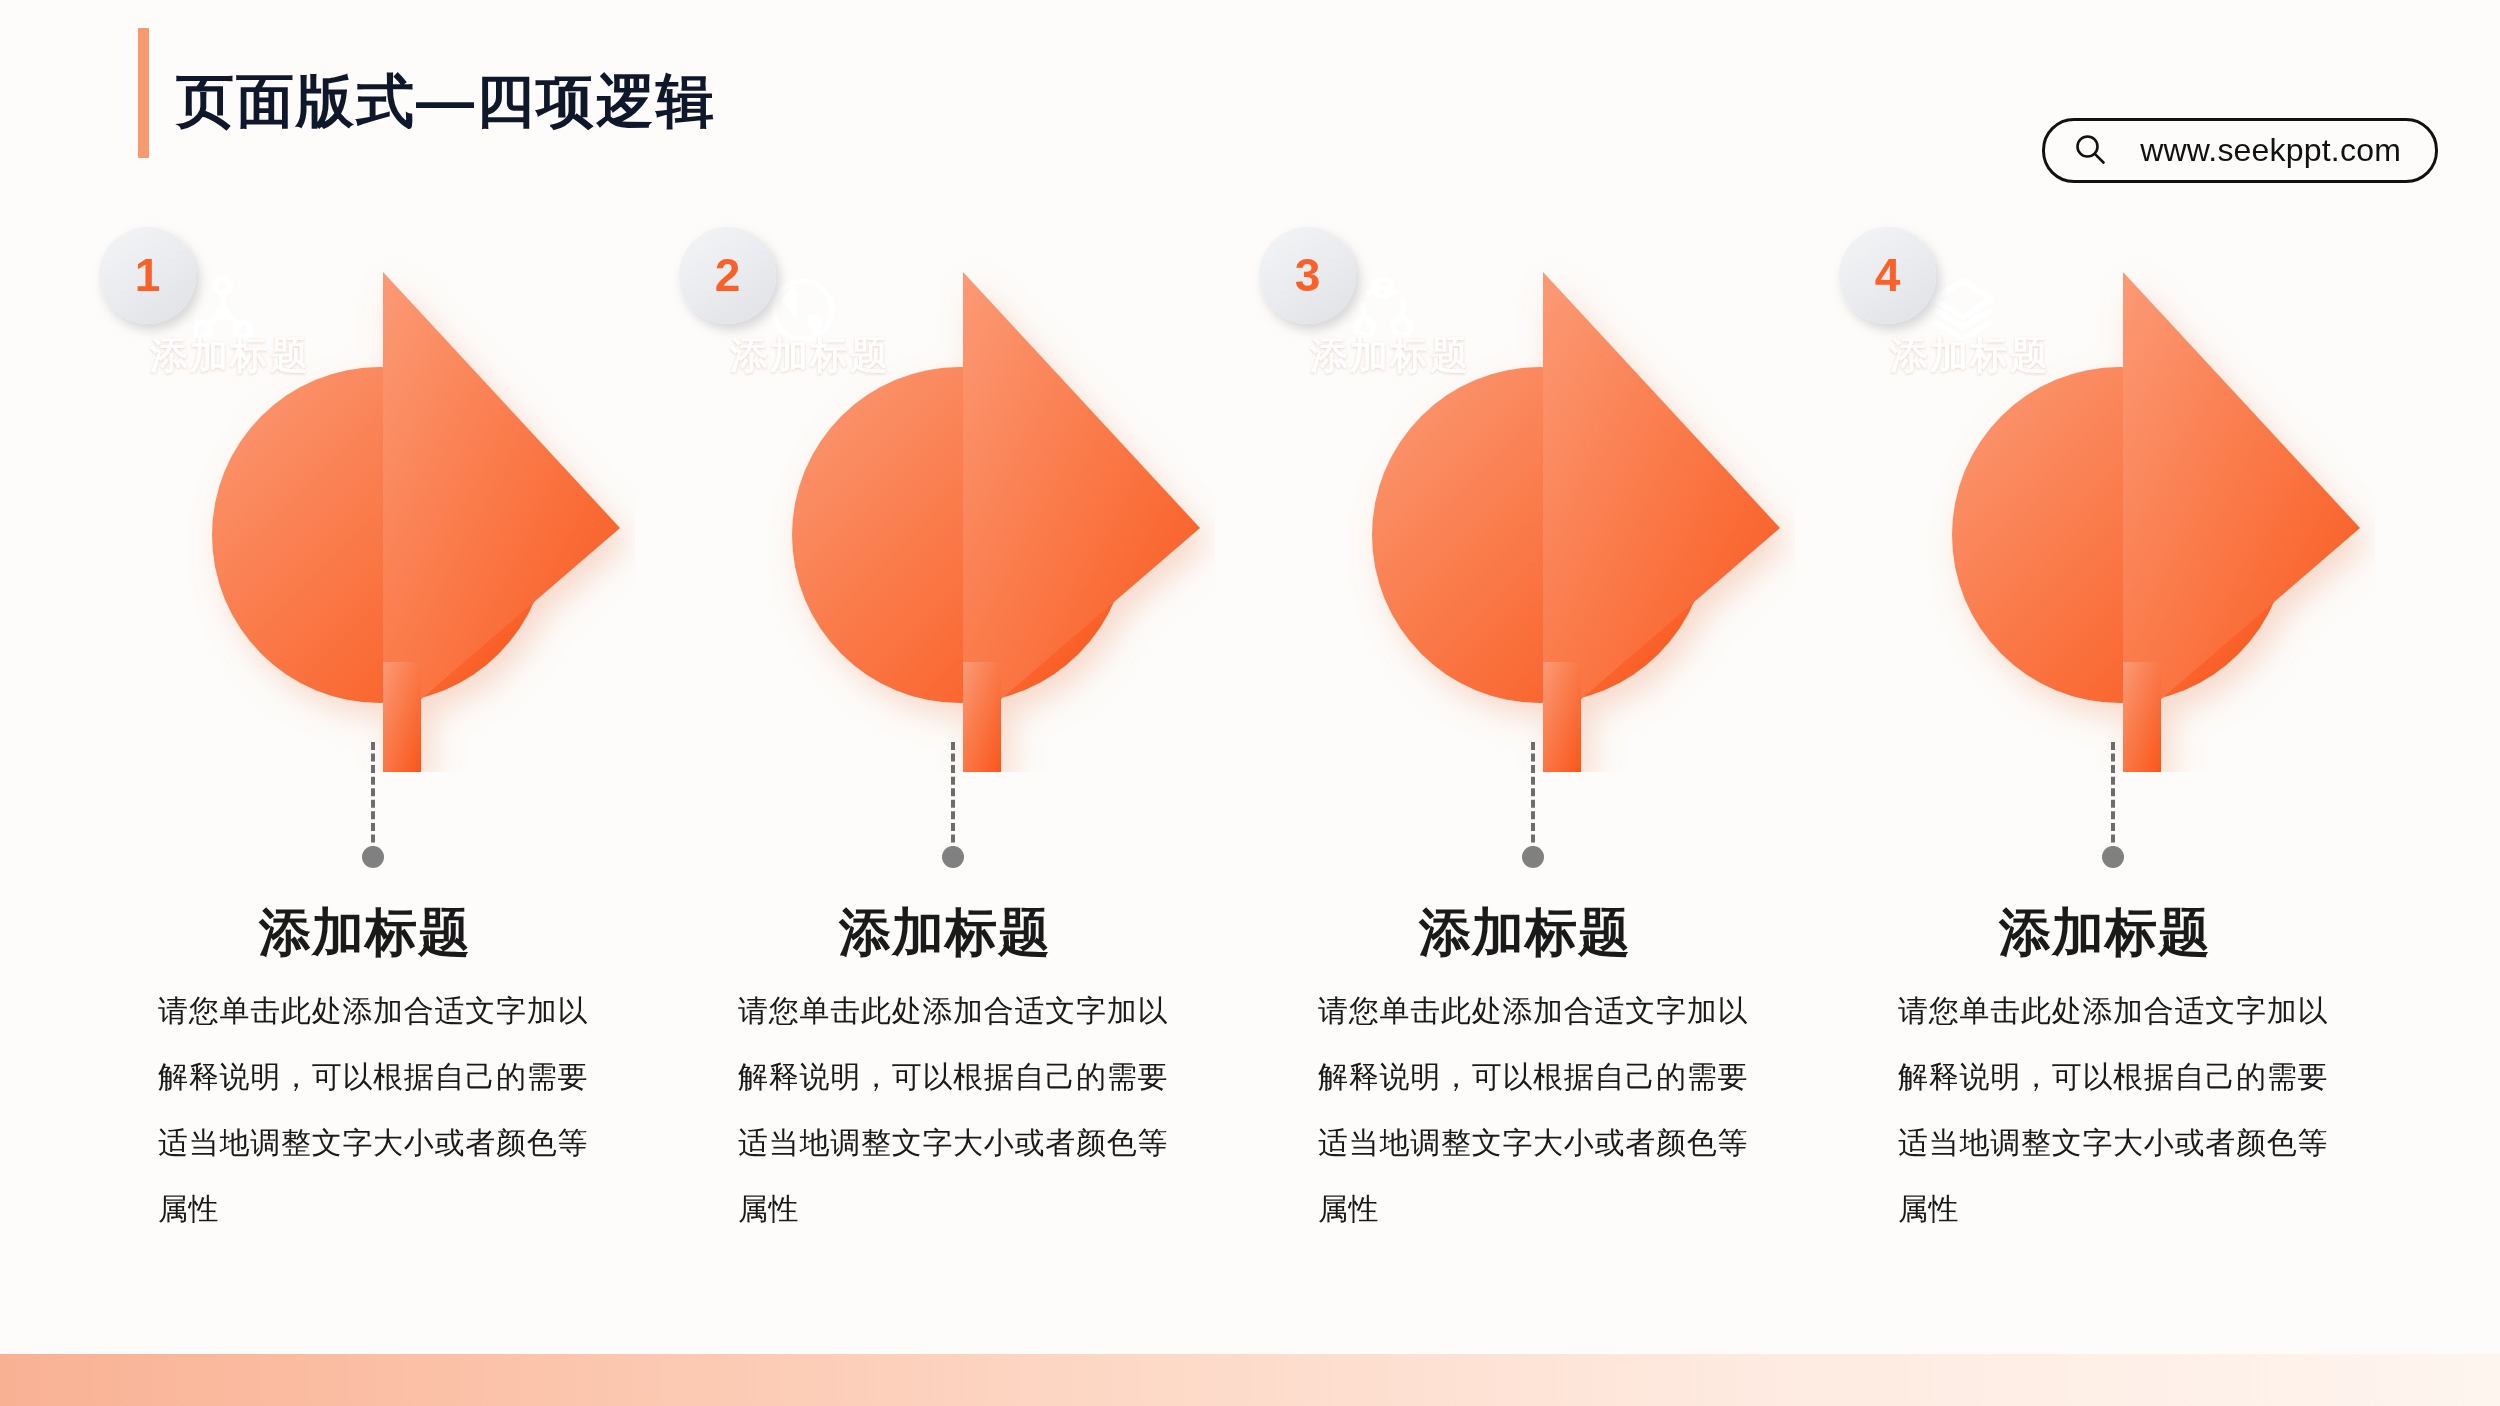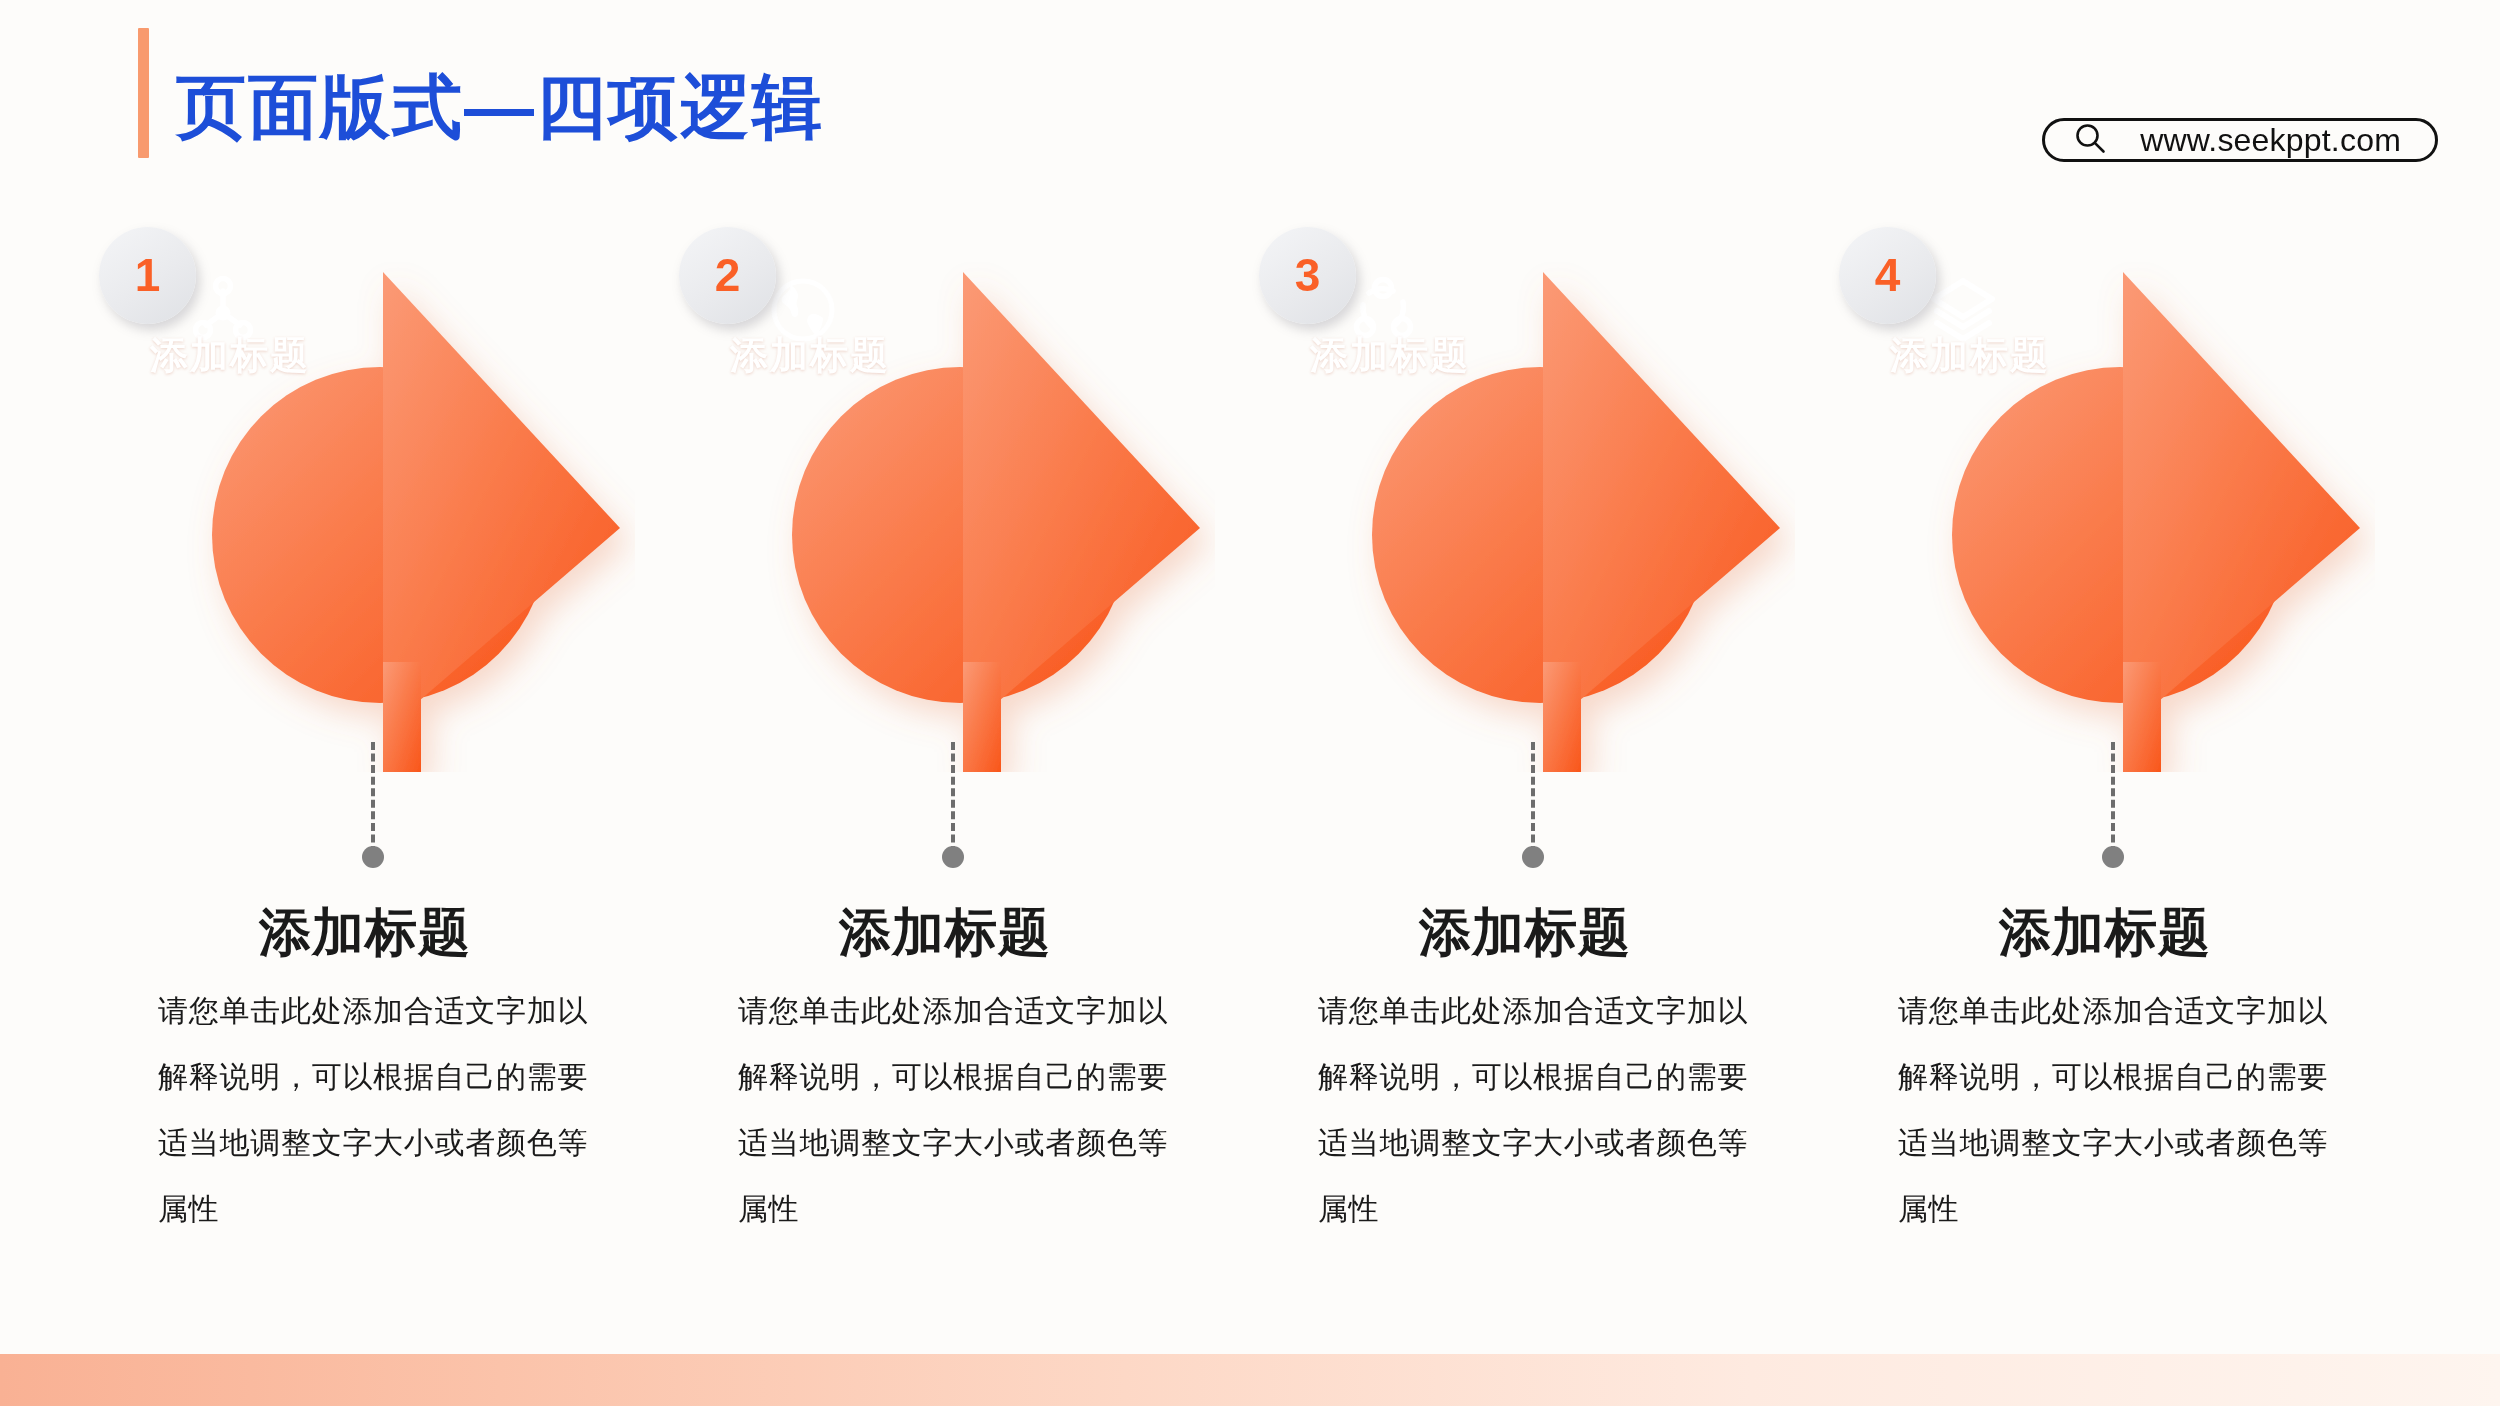--- a/index.html
+++ b/index.html
@@ -27,33 +27,33 @@
     top: 28px;
     width: 11px;
     height: 130px;
     background: #f89a6e;
     border-radius: 1px;
   }
   .page-title {
     position: absolute;
     left: 176px;
     top: 72px;
-    font-size: 70px;
+    font-size: 58px;
     font-weight: bold;
-    color: #1d4ed8;
+    color: #0f172a;
     letter-spacing: 2px;
     white-space: nowrap;
     line-height: 1;
   }
 
   .search-pill {
     position: absolute;
     right: 62px;
     top: 118px;
-    height: 44px;
+    height: 65px;
     box-sizing: border-box;
     display: flex;
     align-items: center;
     gap: 33px;
     padding: 0 34px 0 28px;
     border: 3px solid #111111;
     border-radius: 32px;
     background: #fdfcfa;
   }
   .search-pill .magnifier {

